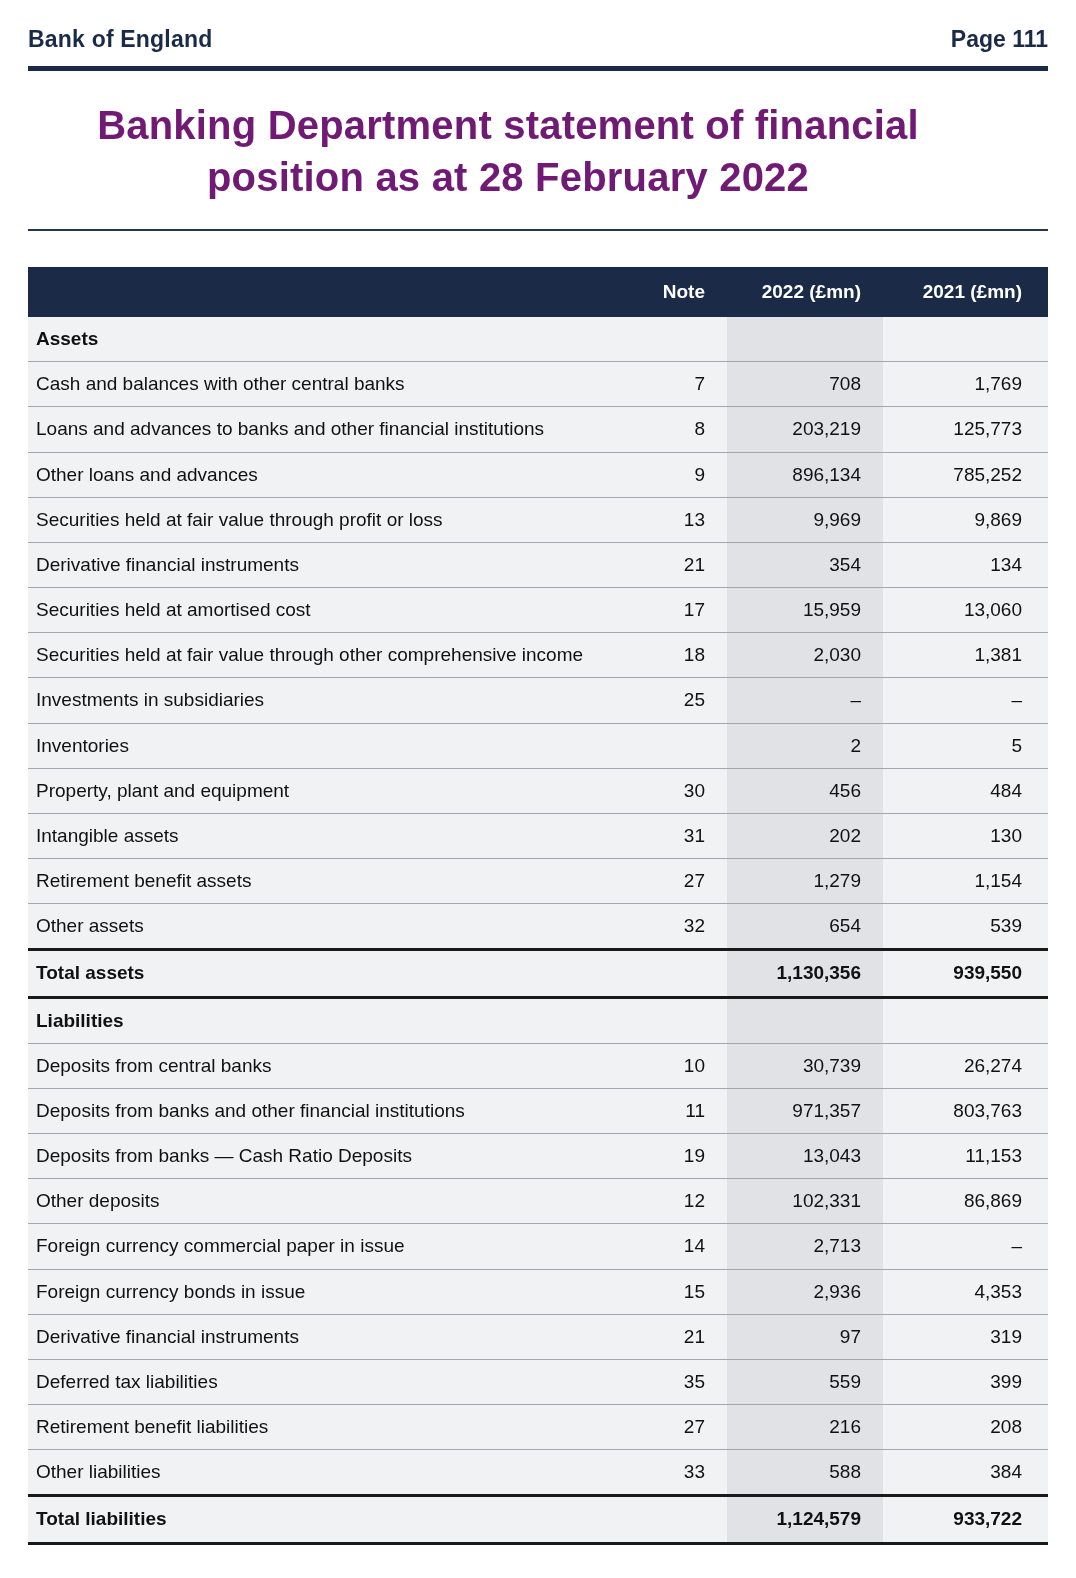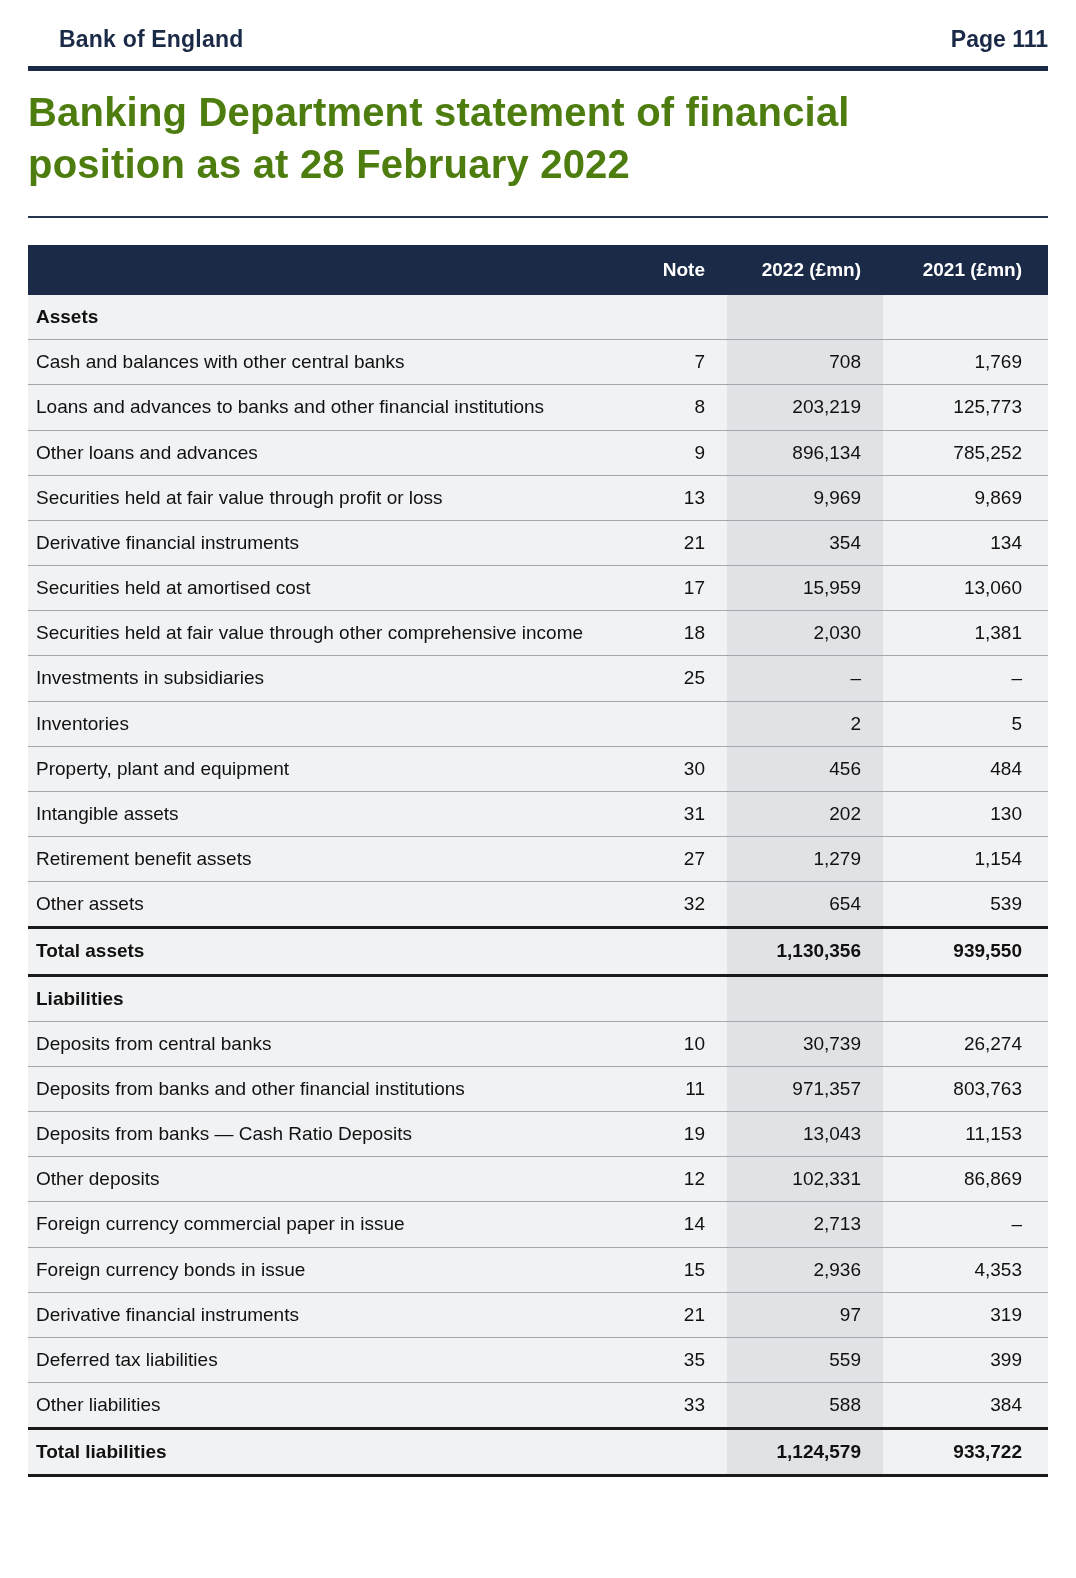--- a/index.html
+++ b/index.html
@@ -9,36 +9,37 @@
     font-family:"Liberation Sans", sans-serif;
     color:#111111;
     overflow:hidden;
   }
   .page { padding:22px 28px 0 28px; }
 
   .topbar {
     display:flex; justify-content:space-between; align-items:baseline;
     padding-top:4px;
   }
-  .brand { font-size:23px; font-weight:bold; color:#1b2a47; letter-spacing:.2px;margin-left:31px; }
+  .brand { font-size:23px; font-weight:bold; color:#1b2a47; letter-spacing:.2px; }
   .pagenum { font-size:23px; font-weight:bold; color:#1b2a47; }
 
   .rule-thick { height:5px; background:#1b2a47; margin-top:13px; }
 
   h1.title {
-    margin-top:15px;
+    margin-top:28px;
     font-size:40px; line-height:1.3; font-weight:bold;
-    color:#4d7c0f; letter-spacing:.2px;
+    color:#701a75; letter-spacing:.2px;
     max-width:960px;
+    text-align:center;
   }
   .rule-thin { height:2px; background:#27344e; margin-top:26px; }
 
   table.fin {
     width:100%; border-collapse:collapse; table-layout:fixed;
-    margin-top:27px;
+    margin-top:36px;
   }
   col.c-note { width:88px; }
   col.c-2022 { width:156px; }
   col.c-2021 { width:165px; }
 
   thead th {
     background:#1b2a47; color:#ffffff;
     font-size:19px; font-weight:bold;
     text-align:right; vertical-align:middle;
     padding:14px 22px 14px 0;
@@ -237,20 +238,26 @@
           <td class="shade">97</td>
           <td>319</td>
         </tr>
         <tr>
           <td class="label">Deferred tax liabilities</td>
           <td>35</td>
           <td class="shade">559</td>
           <td>399</td>
         </tr>
         <tr>
+          <td class="label">Retirement benefit liabilities</td>
+          <td>27</td>
+          <td class="shade">216</td>
+          <td>208</td>
+        </tr>
+        <tr>
           <td class="label">Other liabilities</td>
           <td>33</td>
           <td class="shade">588</td>
           <td>384</td>
         </tr>
         <tr class="total">
           <td class="label">Total liabilities</td>
           <td></td>
           <td class="shade">1,124,579</td>
           <td>933,722</td>

